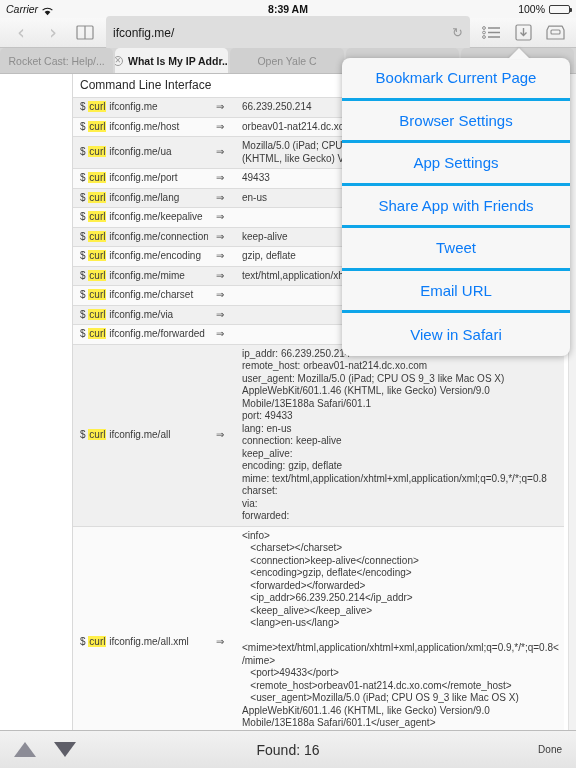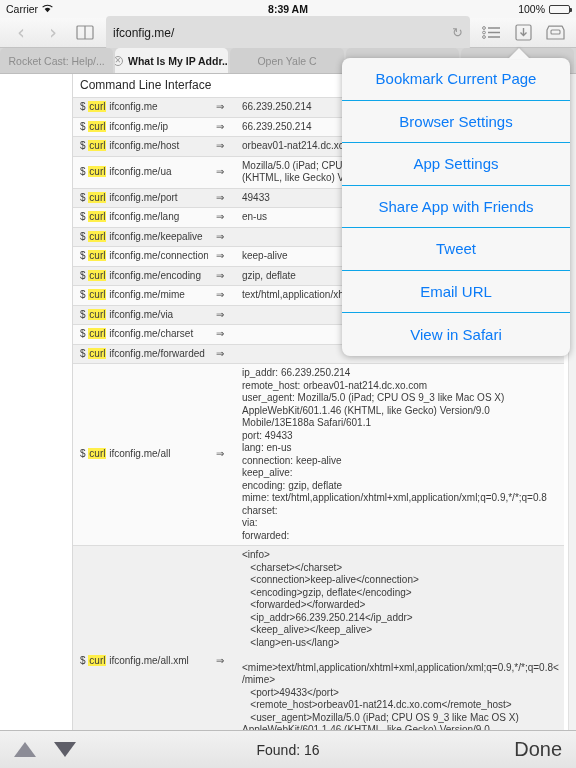--- a/index.html
+++ b/index.html
@@ -13,21 +13,21 @@
 
   
   .statusbar {
     height: 18px; width: 100%;
     background: #f7f7f7;
     display: flex; align-items: center;
     font-size: 10.5px; color: #111;
     padding: 0 6px;
     position: relative;
   }
-  .sb-left { display: flex; align-items: flex-start; gap: 4px; }
+  .sb-left { display: flex; align-items: flex-end; gap: 4px; font-style: italic; }
   .sb-center {
     position: absolute; left: 0; right: 0; text-align: center;
     font-size: 10.5px; font-weight: 600; color: #111;
   }
   .sb-right {
     margin-left: auto; display: flex; align-items: center; gap: 4px;
     position: relative; z-index: 2;
   }
   .wifi-icon { display: inline-block; width: 11px; height: 9px; }
   .batt {
@@ -128,21 +128,21 @@
     width: 0; height: 0;
     border-left: 11px solid transparent;
     border-right: 11px solid transparent;
     border-bottom: 11px solid #f7f7f7;
     z-index: 41;
     filter: drop-shadow(0 -1px 1px rgba(0,0,0,0.12));
   }
   .pop-item {
     height: 42.5px; display: flex; align-items: center; justify-content: center;
     font-size: 15px; color: #0b7bf7;
-    border-bottom: 1px solid #0ea5e9;
+    border-bottom: 3px solid #0ea5e9;
     text-align: center;
   }
   .pop-item:last-child { border-bottom: none; }
 
   
   .findbar {
     position: absolute; left: 0; right: 0; bottom: 0; height: 38px;
     background: linear-gradient(#f2f2f2, #e4e4e4);
     border-top: 1px solid #bcbcbc;
     display: flex; align-items: center; padding: 0 14px;
@@ -154,21 +154,21 @@
   }
   .tri-down {
     border-left: 11px solid transparent; border-right: 11px solid transparent;
     border-top: 15px solid #5e5e68;
   }
   .find-nav { display: flex; align-items: center; gap: 18px; }
   .find-count {
     position: absolute; left: 0; right: 0; text-align: center;
     font-size: 14px; color: #2f2f2f;
   }
-  .find-done { margin-left: auto; font-size: 20px; color: #3a3a3a; position: relative; z-index: 2; }
+  .find-done { margin-left: auto; font-size: 10px; color: #3a3a3a; position: relative; z-index: 2; }
 
   
   .edge-shade {
     position: absolute; top: 74px; right: 0; width: 8px; bottom: 38px;
     background: #f2f2f2; border-left: 1px solid #e0e0e0; z-index: 5;
   }
 </style>
 </head>
 <body>
 
@@ -257,25 +257,20 @@
       <div class="ruleline"></div>
       <div class="sect-title">Command Line Interface</div>
       <table class="cli">
         <tbody id="cli-body">
             <tr>
               <td class="cmd"><span>$ </span><span class="hl">curl</span><span> ifconfig.me</span></td>
               <td class="arrow">⇒</td>
               <td class="val">66.239.250.214</td>
             </tr>
             <tr>
-              <td class="cmd"><span>$ </span><span class="hl">curl</span><span> ifconfig.me/ip</span></td>
-              <td class="arrow">⇒</td>
-              <td class="val">66.239.250.214</td>
-            </tr>
-            <tr>
               <td class="cmd"><span>$ </span><span class="hl">curl</span><span> ifconfig.me/host</span></td>
               <td class="arrow">⇒</td>
               <td class="val">orbeav01-nat214.dc.xo.com</td>
             </tr>
             <tr>
               <td class="cmd"><span>$ </span><span class="hl">curl</span><span> ifconfig.me/ua</span></td>
               <td class="arrow">⇒</td>
               <td class="val">Mozilla/5.0 (iPad; CPU OS 9_3 like Mac OS X) AppleWebKit/601.1.46 (KHTML, like Gecko) Version/9.0 Mobile/13E188a Safari/601.1</td>
             </tr>
             <tr>
@@ -302,26 +297,26 @@
               <td class="cmd"><span>$ </span><span class="hl">curl</span><span> ifconfig.me/encoding</span></td>
               <td class="arrow">⇒</td>
               <td class="val">gzip, deflate</td>
             </tr>
             <tr>
               <td class="cmd"><span>$ </span><span class="hl">curl</span><span> ifconfig.me/mime</span></td>
               <td class="arrow">⇒</td>
               <td class="val">text/html,application/xhtml+xml,application/xml;q=0.9,*/*;q=0.8</td>
             </tr>
             <tr>
+              <td class="cmd"><span>$ </span><span class="hl">curl</span><span> ifconfig.me/charset</span></td>
+              <td class="arrow">⇒</td>
+              <td class="val"></td>
+            </tr>
+            <tr>
               <td class="cmd"><span>$ </span><span class="hl">curl</span><span> ifconfig.me/via</span></td>
-              <td class="arrow">⇒</td>
-              <td class="val"></td>
-            </tr>
-            <tr>
-              <td class="cmd"><span>$ </span><span class="hl">curl</span><span> ifconfig.me/charset</span></td>
               <td class="arrow">⇒</td>
               <td class="val"></td>
             </tr>
             <tr>
               <td class="cmd"><span>$ </span><span class="hl">curl</span><span> ifconfig.me/forwarded</span></td>
               <td class="arrow">⇒</td>
               <td class="val"></td>
             </tr>
             <tr class="tall">
               <td class="cmd"><span>$ </span><span class="hl">curl</span><span> ifconfig.me/all</span></td>

